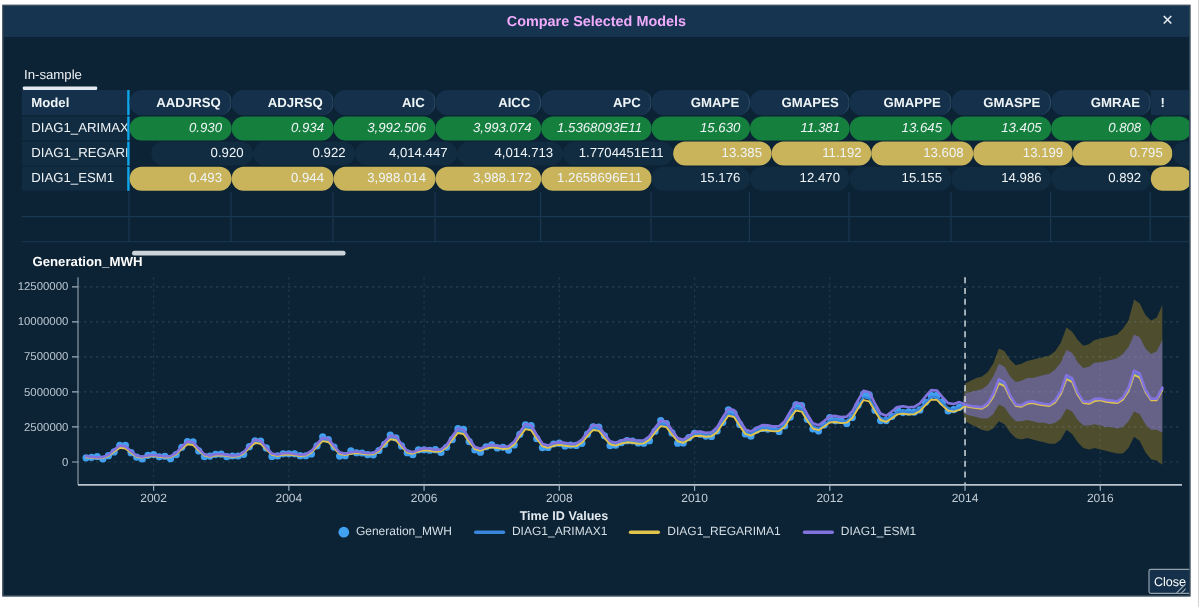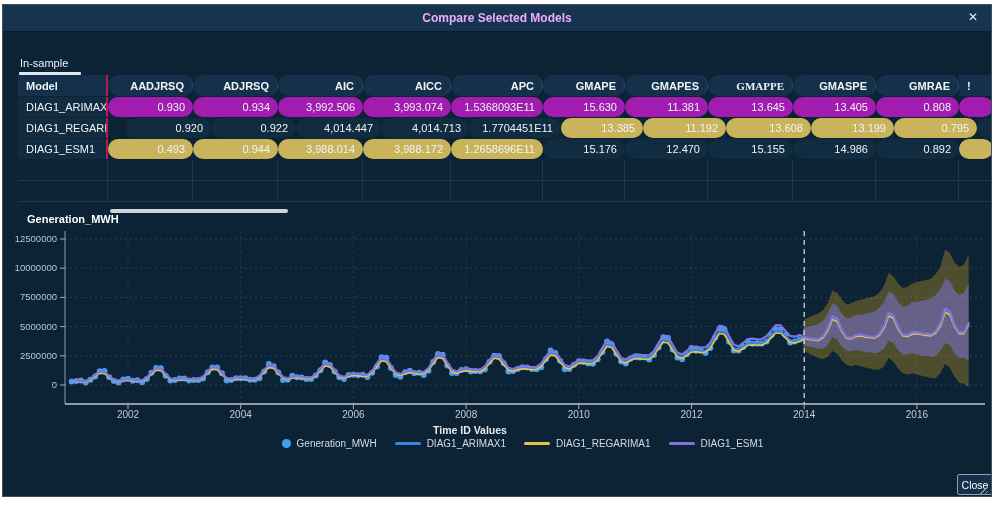--- a/index.html
+++ b/index.html
@@ -15,23 +15,23 @@
   .tab-underline{position:absolute;left:16px;top:67px;width:62px;height:3px;background:#e3e9ee;border-radius:1px;}
   #table{position:absolute;left:15px;top:70px;width:973px;overflow:hidden;}
   .trow{display:flex;height:20px;margin-bottom:1px;}
   .trow.header{height:21px;}
   .trow.empty{height:21px;margin-bottom:0;}
   .cell{box-sizing:border-box;flex:none;display:flex;align-items:center;padding:0 8px;
         font-size:11px;color:#eff4f7;background:#112b40;overflow:hidden;white-space:nowrap;}
   .cell.num{justify-content:flex-end;border-radius:10px;}
   .header .cell{background:#14304a;font-weight:bold;border-right:1px solid #2b4a66;}
   .header .cell:last-child{border-right:none;}
-  .cell.model-divider{border-right:2px solid #be185d;}
+  .cell.model-divider{border-right:2px solid #0ea5e9;}
   .cell.best{background:#c9b45c;}
-  .cell.second{background:#a21caf;}
+  .cell.second{background:#15803d;font-style:italic;}
   .empty .cell{background:transparent;border-right:1px solid #1b3852;border-bottom:1px solid #1b3852;}
   .hscroll{position:absolute;left:107px;top:204px;width:178px;height:4px;background:#ccd3d9;border-radius:2px;cursor:pointer;}
   .chart-title{position:absolute;left:24px;top:208px;font-size:11px;font-weight:bold;color:#ffffff;}
   svg.chart{position:absolute;left:0;top:0;}
   .xaxis-title{position:absolute;left:62px;top:419px;width:810px;text-align:center;
                font-size:10.5px;font-weight:bold;color:#e3eaef;}
   .legend{position:absolute;left:50px;top:433px;width:939px;display:flex;justify-content:center;
           align-items:center;gap:18px;}
   .legend-item{display:flex;align-items:center;gap:6px;font-size:10px;color:#d3dde4;}
   .legend-dot{width:9px;height:9px;border-radius:50%;}
@@ -57,21 +57,21 @@
   <div id="table">
       <div class="trow header">
         <div class="cell model-divider" style="width: 90px;">Model</div>
         <div class="cell num" style="width: 85px;">AADJRSQ</div>
         <div class="cell num" style="width: 85px;">ADJRSQ</div>
         <div class="cell num" style="width: 85px;">AIC</div>
         <div class="cell num" style="width: 88px;">AICC</div>
         <div class="cell num" style="width: 92px;">APC</div>
         <div class="cell num" style="width: 82px;">GMAPE</div>
         <div class="cell num" style="width: 83px;">GMAPES</div>
-        <div class="cell num" style="width: 85px; font-family: Liberation Serif, serif;">GMAPPE</div>
+        <div class="cell num" style="width: 85px;">GMAPPE</div>
         <div class="cell num" style="width: 83px;">GMASPE</div>
         <div class="cell num" style="width: 83px;">GMRAE</div>
         <div class="cell " style="width: 34px;">!</div>
       </div>
       <div class="trow ">
         <div class="cell model-divider" style="width: 90px;">DIAG1_ARIMAX1</div>
         <div class="cell num second" style="width: 85px;">0.930</div>
         <div class="cell num second" style="width: 85px;">0.934</div>
         <div class="cell num second" style="width: 85px;">3,992.506</div>
         <div class="cell num second" style="width: 88px;">3,993.074</div>

